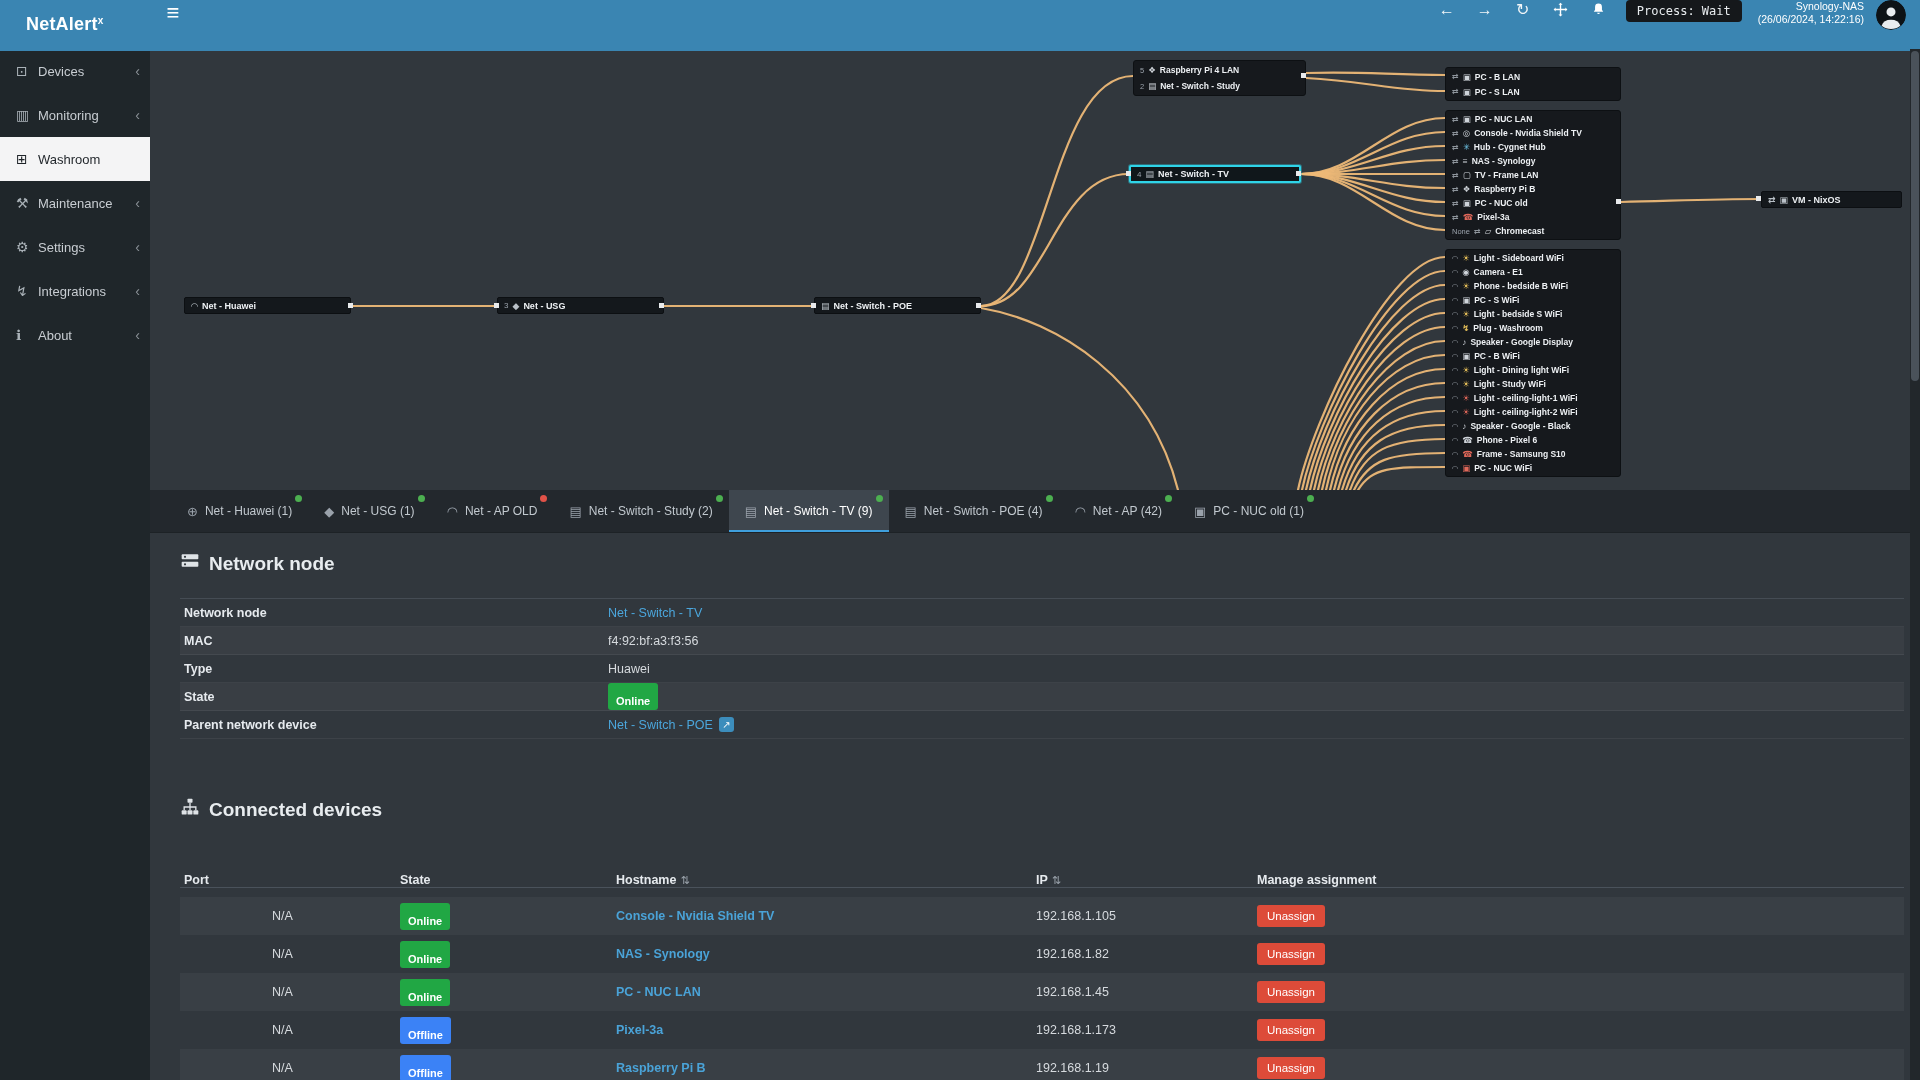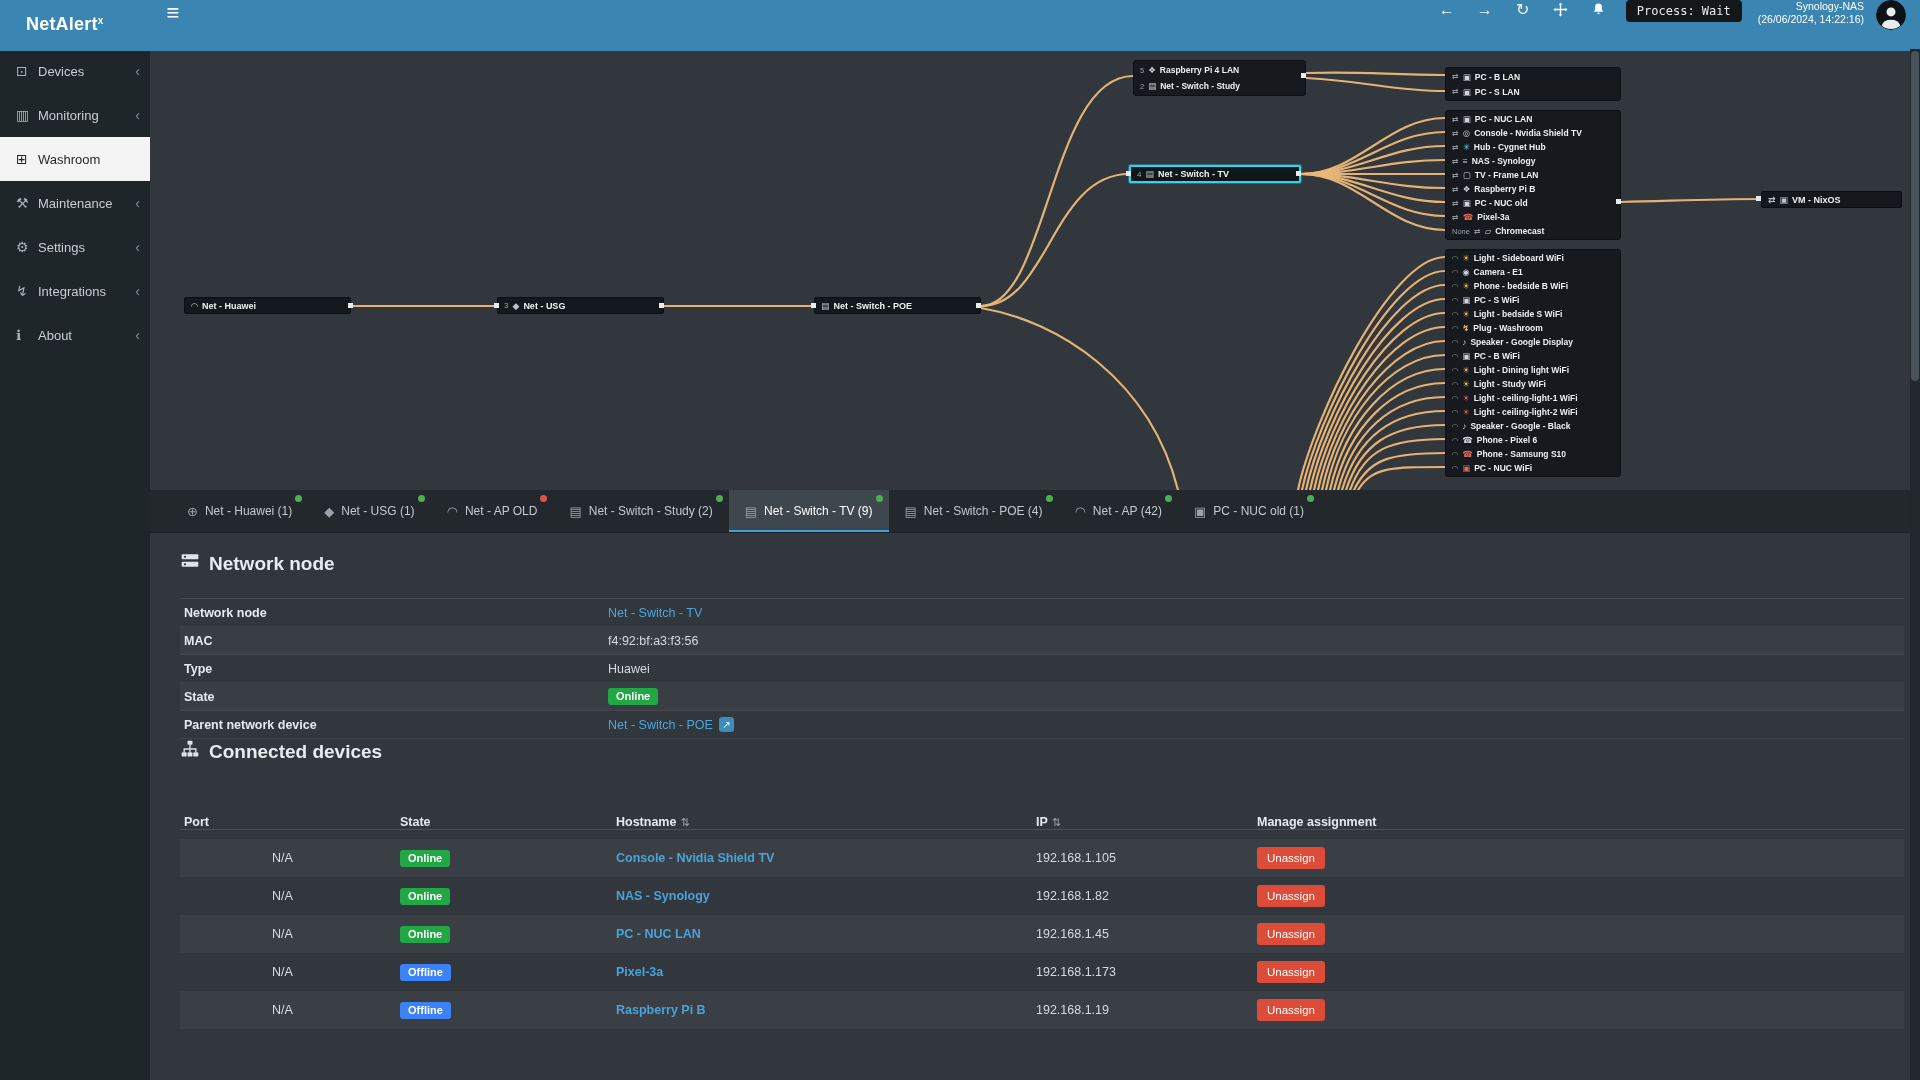--- a/index.html
+++ b/index.html
@@ -67,29 +67,29 @@
   .tab .tdot { position:absolute; top:5px; right:6px; width:7px; height:7px; border-radius:50%; }
   .tdot[data-dot="green"] { background:#4caf50; }
   .tdot[data-dot="red"] { background:#e05248; }
   .tab[data-active="true"] { background:#3e464e; color:#fff; }
   .tab[data-active="true"]::after { content:""; position:absolute; left:0; right:0; bottom:0; height:2px; background:#3f9fdd; }
 
   
   .content { padding:0 16px 0 30px; }
   .sec-title { display:flex; align-items:center; gap:9px; font-size:19px; font-weight:600; color:#e8ecef; }
   .sec-title.first { margin-top:18px; }
-  .sec-title.second { }
+  .sec-title.second { margin-top:58px; }
   .fields { margin-top:22px; border-top:1px solid #454c54; }
   .frow { display:flex; align-items:center; height:28px; border-bottom:1px solid rgba(255,255,255,.06); font-size:12.5px; }
   .frow:nth-child(even) { background:rgba(255,255,255,.04); }
   .flabel { width:428px; padding-left:4px; font-weight:bold; color:#e6eaee; }
   .fvalue { display:flex; align-items:center; gap:6px; }
   .fvalue .flink { color:#4ba6dc; text-decoration:none; cursor:pointer; }
   .fvalue .flink:empty, .fvalue .ftext:empty, .fvalue .badge:empty, .fvalue .extlink:empty { display:none; }
-  .badge { display:inline-block; padding:2px 8px 3px; border-radius:3px; font-size:11px; font-weight:bold; color:#fff; }
+  .badge { display:inline-block; padding:12px 8px 3px; border-radius:3px; font-size:11px; font-weight:bold; color:#fff; }
   .badge[data-state="Online"] { background:#21a744; }
   .badge[data-state="Offline"] { background:#3b82f6;text-align:center; }
   .extlink { display:inline-flex; align-items:center; justify-content:center; width:15px; height:15px;
     background:#3c8dbc; color:#fff; border-radius:3px; font-size:10px; cursor:pointer; }
 
   .dtable { margin-top:38px; }
   .thead { display:flex; align-items:flex-end; height:28px; border-bottom:1px solid #4a525b;
     font-size:12.5px; font-weight:bold; color:#e6eaee; }
   .tbody { margin-top:9px; }
   .trow { display:flex; align-items:center; height:38px; font-size:12.5px; }
@@ -426,21 +426,21 @@
 
         <div class="drow">
           <span class="dconn">◠</span>
           <span class="dglyph" style="color: rgb(207, 212, 218);">☎</span>
           <span class="dlabel">Phone - Pixel 6</span>
         </div>
 
         <div class="drow">
           <span class="dconn">◠</span>
           <span class="dglyph" style="color: rgb(224, 104, 90);">☎</span>
-          <span class="dlabel">Phone - Samsung S10</span>
+          <span class="dlabel">Frame - Samsung S10</span>
         </div>
 
         <div class="drow">
           <span class="dconn">◠</span>
           <span class="dglyph" style="color: rgb(224, 104, 90);">▣</span>
           <span class="dlabel">PC - NUC WiFi</span>
         </div>
       </div>
 
     <i class="dot-sq" style="left:198px;top:254px"></i>

